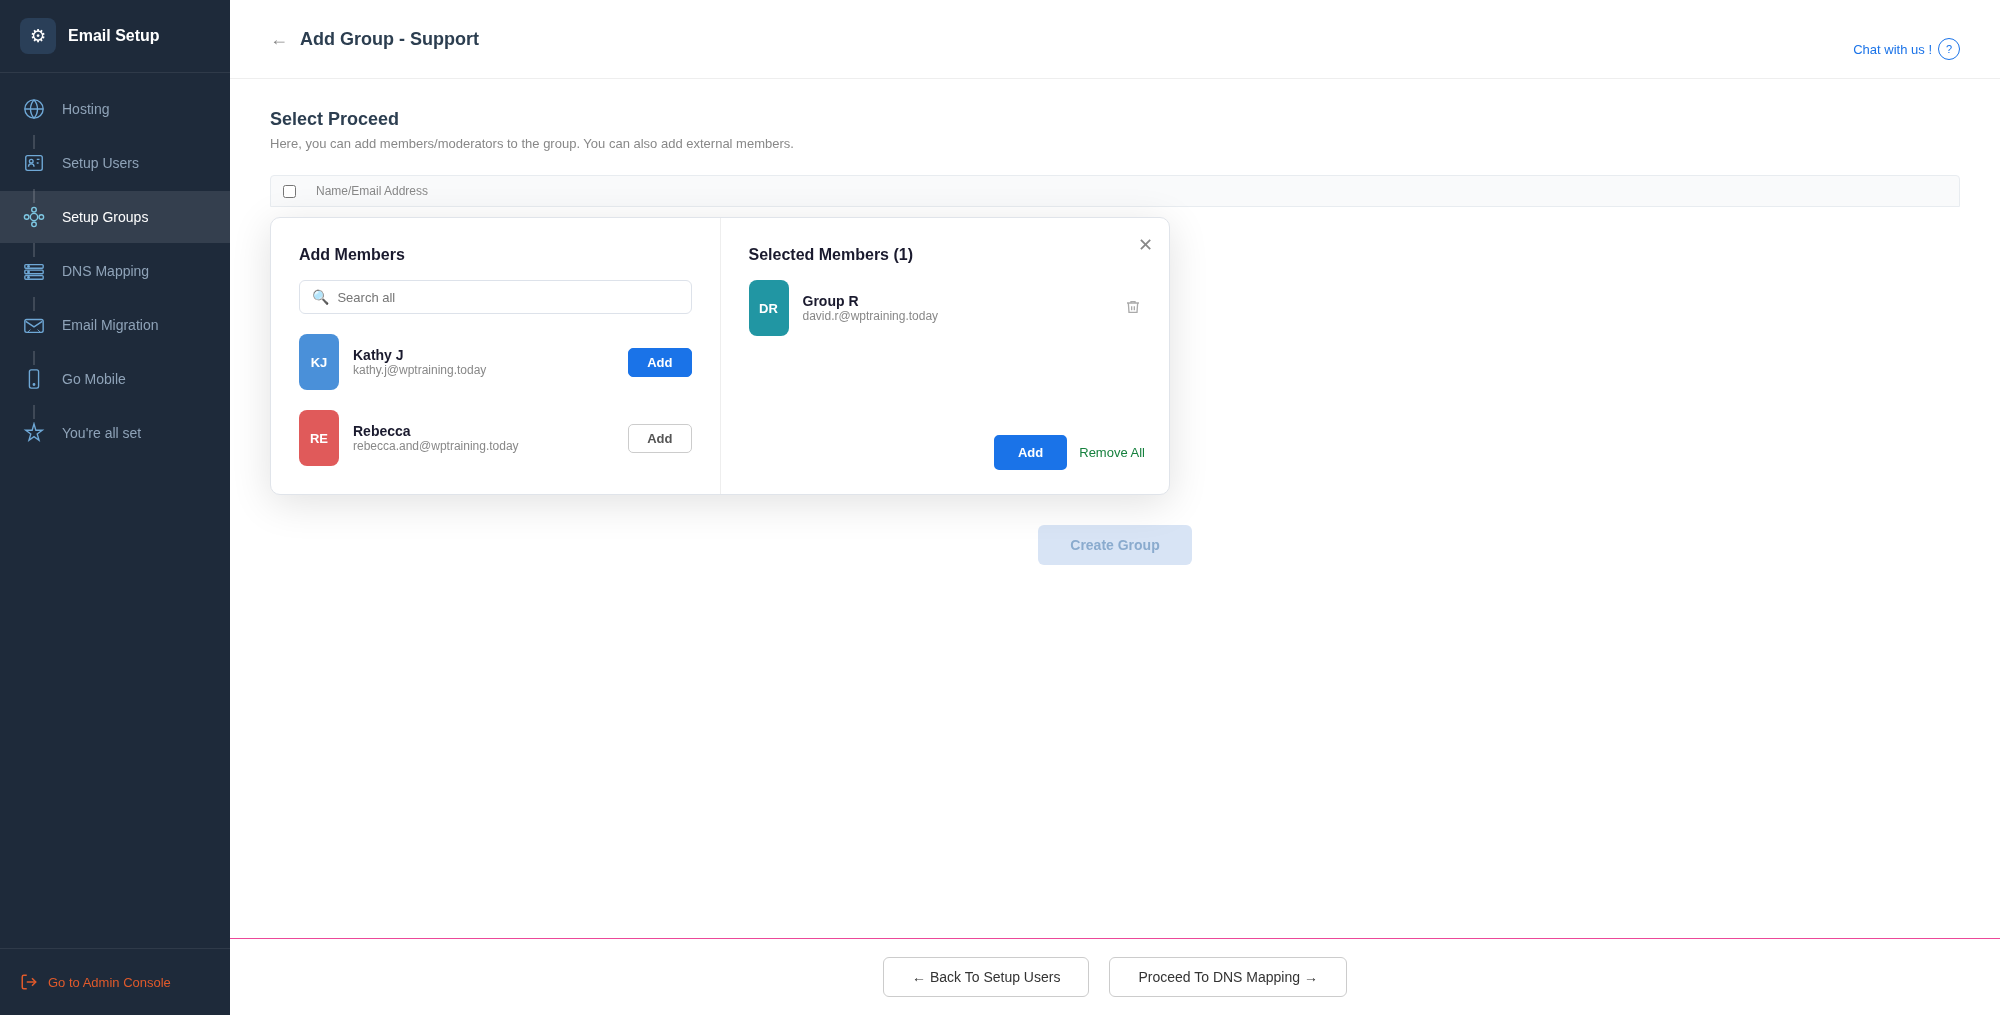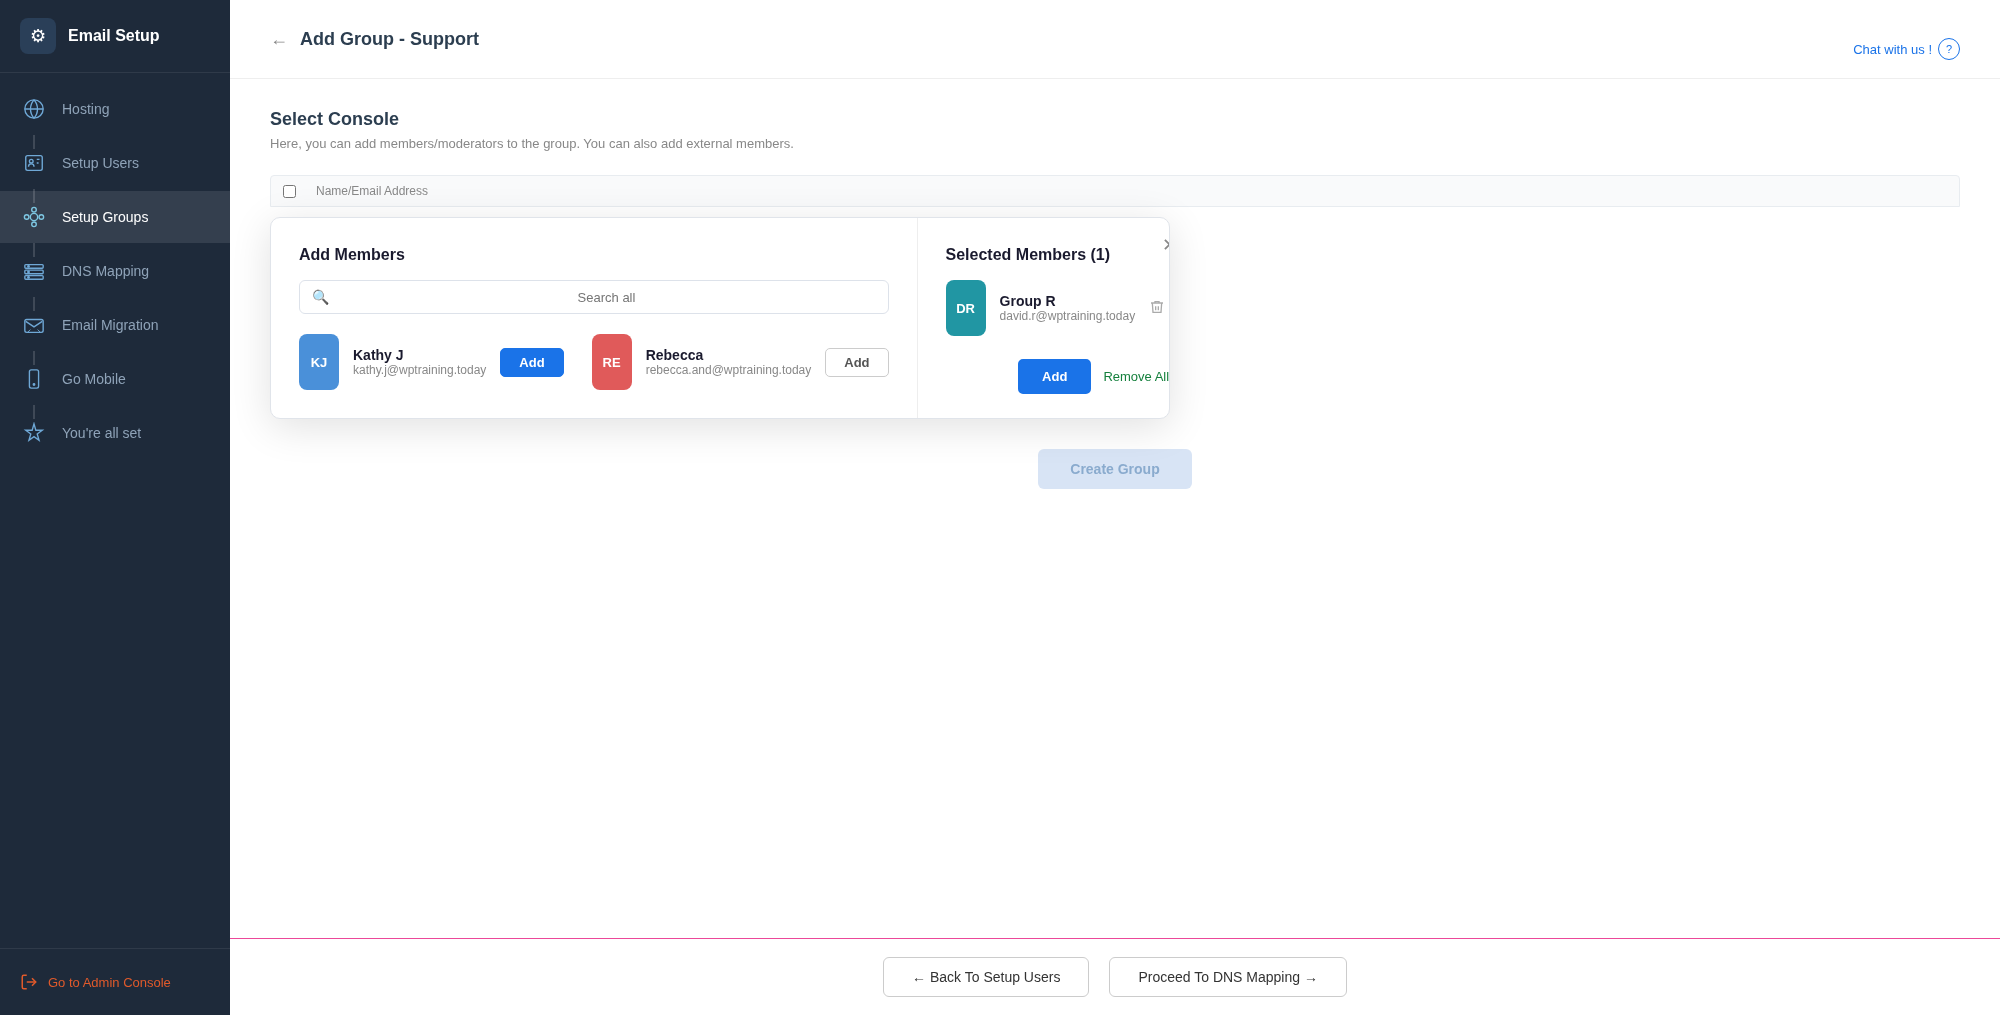--- a/index.html
+++ b/index.html
@@ -210,25 +210,24 @@
       gap: 8px;
       margin-bottom: 20px;
       background: #fff;
     }
     .search-box input {
       border: none;
       outline: none;
       font-size: 13px;
       flex: 1;
       color: #333;
-      text-align: center;
     }
     .search-icon { color: #aaa; font-size: 14px; }
 
-    .member-list { display: flex; flex-direction: row; gap: 28px; }
+    .member-list { display: flex; flex-direction: column; gap: 20px; }
     .member-item {
       display: flex;
       align-items: center;
       gap: 14px;
     }
     .avatar {
       width: 40px; height: 56px;
       border-radius: 8px;
       display: flex; align-items: center; justify-content: center;
       font-size: 13px;
@@ -474,21 +473,21 @@
       <span class="back-arrow">←</span>
       <span class="page-title">Add Group - Support</span>
     </div>
     <div class="chat-link">
       <span>Chat with us !</span>
       <div class="chat-icon-circle">?</div>
     </div>
   </div>
 
   <div class="content">
-    <div class="section-title">Select Console</div>
+    <div class="section-title">Select Proceed</div>
     <div class="section-desc">Here, you can add members/moderators to the group. You can also add external members.</div>
 
 
     <div class="table-header-row">
       <input type="checkbox" style="">
       <span>Name/Email Address</span>
     </div>
 
     <div class="modal-overlay">
       <div class="modal-box">

